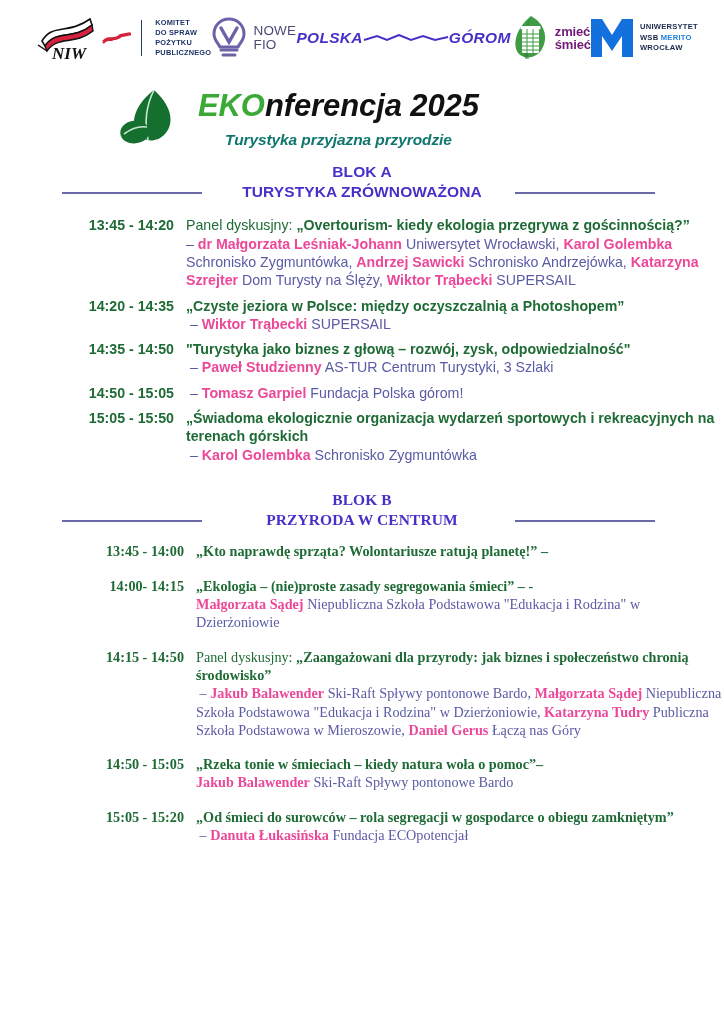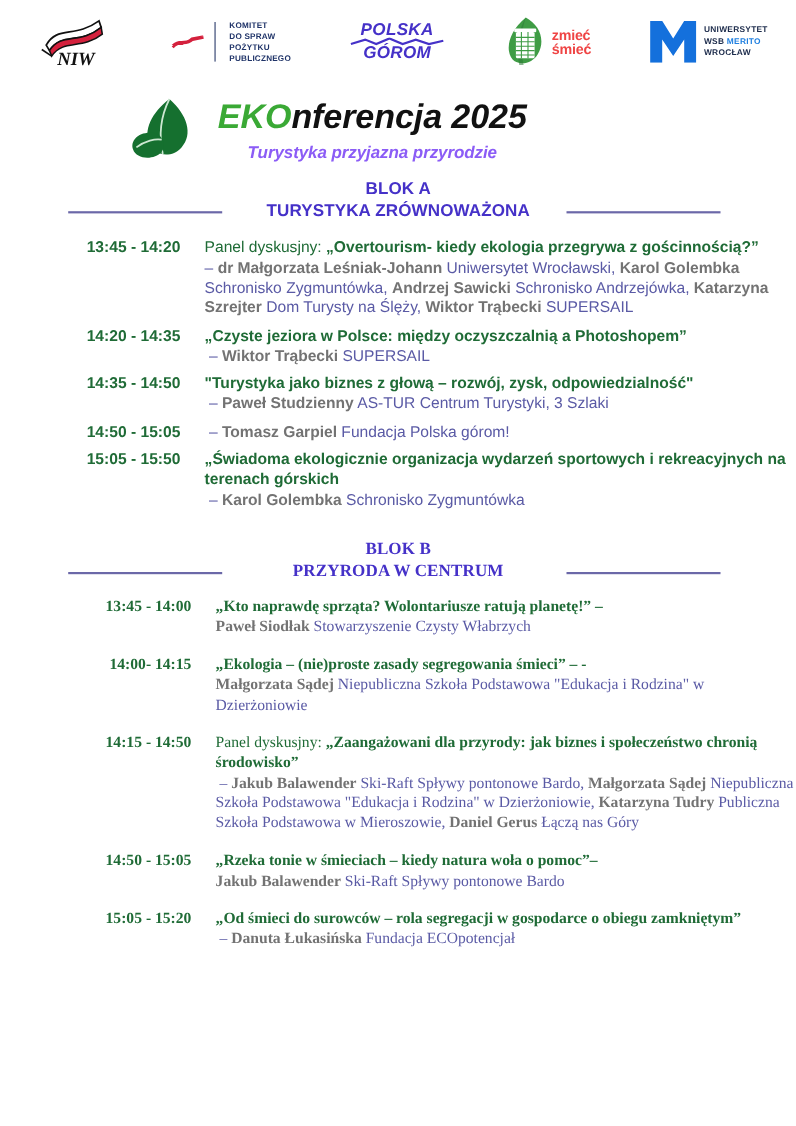--- a/index.html
+++ b/index.html
@@ -73,21 +73,21 @@
     text-align: center;
     font-style: italic;
   }
   .pg-wave { display: block; margin: -1px 0; }
 
   
   .logo-zmiec { gap: 4px; }
   .zm-text {
     font-size: 13px;
     font-weight: bold;
-    color: #ef4444;
+    color: #701a75;
     line-height: 1.0;
     letter-spacing: -.2px;
   }
 
   
   .logo-wsb { gap: 7px; }
   .wsb-text {
     font-size: 7.6px;
     line-height: 1.42;
     font-weight: bold;
@@ -115,21 +115,21 @@
     font-weight: bold;
     color: #111111;
     line-height: 1.05;
     letter-spacing: -.1px;
     white-space: nowrap;
   }
   .main-title .eko { color: #3aa935; }
   .subtitle {
     font-size: 15.5px;
     font-weight: bold;
-    color: #8b5cf6;
+    color: #0f766e;
     margin-top: 8px;
     text-align: center;
     letter-spacing: -.1px;
   }
 
   
   .block-head {
     position: relative;
     text-align: center;
     margin-top: 12px;
@@ -153,21 +153,21 @@
   
   .schedule { padding: 0 0 0 0; }
   .row {
     display: flex;
     align-items: flex-start;
   }
   .row .time {
     flex: 0 0 auto;
     width: 130px;
     text-align: right;
-    padding-right: 22px;
+    padding-right: 12px;
     font-size: 14.2px;
     font-weight: bold;
     color: #1f6b36;
     white-space: nowrap;
     padding-top: 1px;
     box-sizing: border-box;
   }
   .row .body {
     flex: 1 1 auto;
     font-size: 14.2px;
@@ -177,21 +177,21 @@
     color: #1f6b36;
     font-weight: bold;
   }
   .talk-title .lead {
     font-weight: normal;
   }
   .speakers {
     color: #5a5aa5;
     font-weight: normal;
   }
-  .speakers b { color: #737373; font-weight: bold; }
+  .speakers b { color: #ec4899; font-weight: bold; }
 
   
   .blocka .row { margin-bottom: 7px; }
   .blockb .row { margin-bottom: 16px; }
 
   .blocka { margin-top: 14px; margin-left: 56px; }
   .blockb { margin-top: 12px; margin-left: 56px; }
 
   .blockb .time { width: 140px; }
 
@@ -219,22 +219,34 @@
     </svg>
     <div class="kdspp-rule"></div>
     <div class="kdspp-text">
       <div>KOMITET</div>
       <div>DO SPRAW</div>
       <div>POŻYTKU</div>
       <div>PUBLICZNEGO</div>
     </div>
   </div>
 
-
-  <div class="logo" style="flex-direction:column;align-items:center;">
+  <div class="logo logo-fio">
+    <svg width="36" height="44" viewBox="0 0 36 44">
+      <path d="M18 3 C27 3 33 10 33 18 C33 24 29 27 27 31 L9 31 C7 27 3 24 3 18 C3 10 9 3 18 3 Z" fill="none" stroke="#6b62a8" stroke-width="3"></path>
+      <path d="M10 12 L18 26 L26 12" fill="none" stroke="#6b62a8" stroke-width="3.4" stroke-linecap="round"></path>
+      <path d="M10 34 L26 34" stroke="#6b62a8" stroke-width="3" stroke-linecap="round"></path>
+      <path d="M12 39 L24 39" stroke="#6b62a8" stroke-width="3" stroke-linecap="round"></path>
+    </svg>
+    <div class="fio-text">
+      <div>NOWE</div>
+      <div>FIO</div>
+    </div>
+  </div>
+
+  <div class="logo" style="flex-direction:row;align-items:center;">
     <div class="pg-text">POLSKA</div>
     <svg class="pg-wave" width="86" height="8" viewBox="0 0 86 8">
       <path d="M1 6 L14 2 L24 6 L36 1 L48 6 L60 2 L72 6 L85 3" fill="none" stroke="#4531c8" stroke-width="2"></path>
     </svg>
     <div class="pg-text">GÓROM</div>
   </div>
 
   <div class="logo logo-zmiec">
     <svg width="40" height="46" viewBox="0 0 40 46">
       <path d="M20 1 C33 8 38 22 31 34 C26 43 14 45 8 39 C1 31 4 14 20 1 Z" fill="#3f9c45"></path>
@@ -330,21 +342,20 @@
     <div class="rule right"></div>
     <div class="bh-line">BLOK B</div>
     <div class="bh-line">PRZYRODA W CENTRUM</div>
   </div>
 
   <div class="schedule blockb">
     <div class="row">
       <div class="time">13:45 - 14:00</div>
       <div class="body">
         <span class="talk-title"><span class="lead"></span><span>„Kto naprawdę sprząta? Wolontariusze ratują planetę!” –</span></span>
-        <div class="speakers"><b>Paweł Siodłak</b> Stowarzyszenie Czysty Włabrzych</div>
       </div>
     </div>
     <div class="row">
       <div class="time">14:00- 14:15</div>
       <div class="body">
         <span class="talk-title"><span class="lead"></span><span>„Ekologia – (nie)proste zasady segregowania śmieci” –  -</span></span>
         <div class="speakers"><b>Małgorzata Sądej</b> Niepubliczna Szkoła Podstawowa "Edukacja i Rodzina" w Dzierżoniowie</div>
       </div>
     </div>
     <div class="row">

